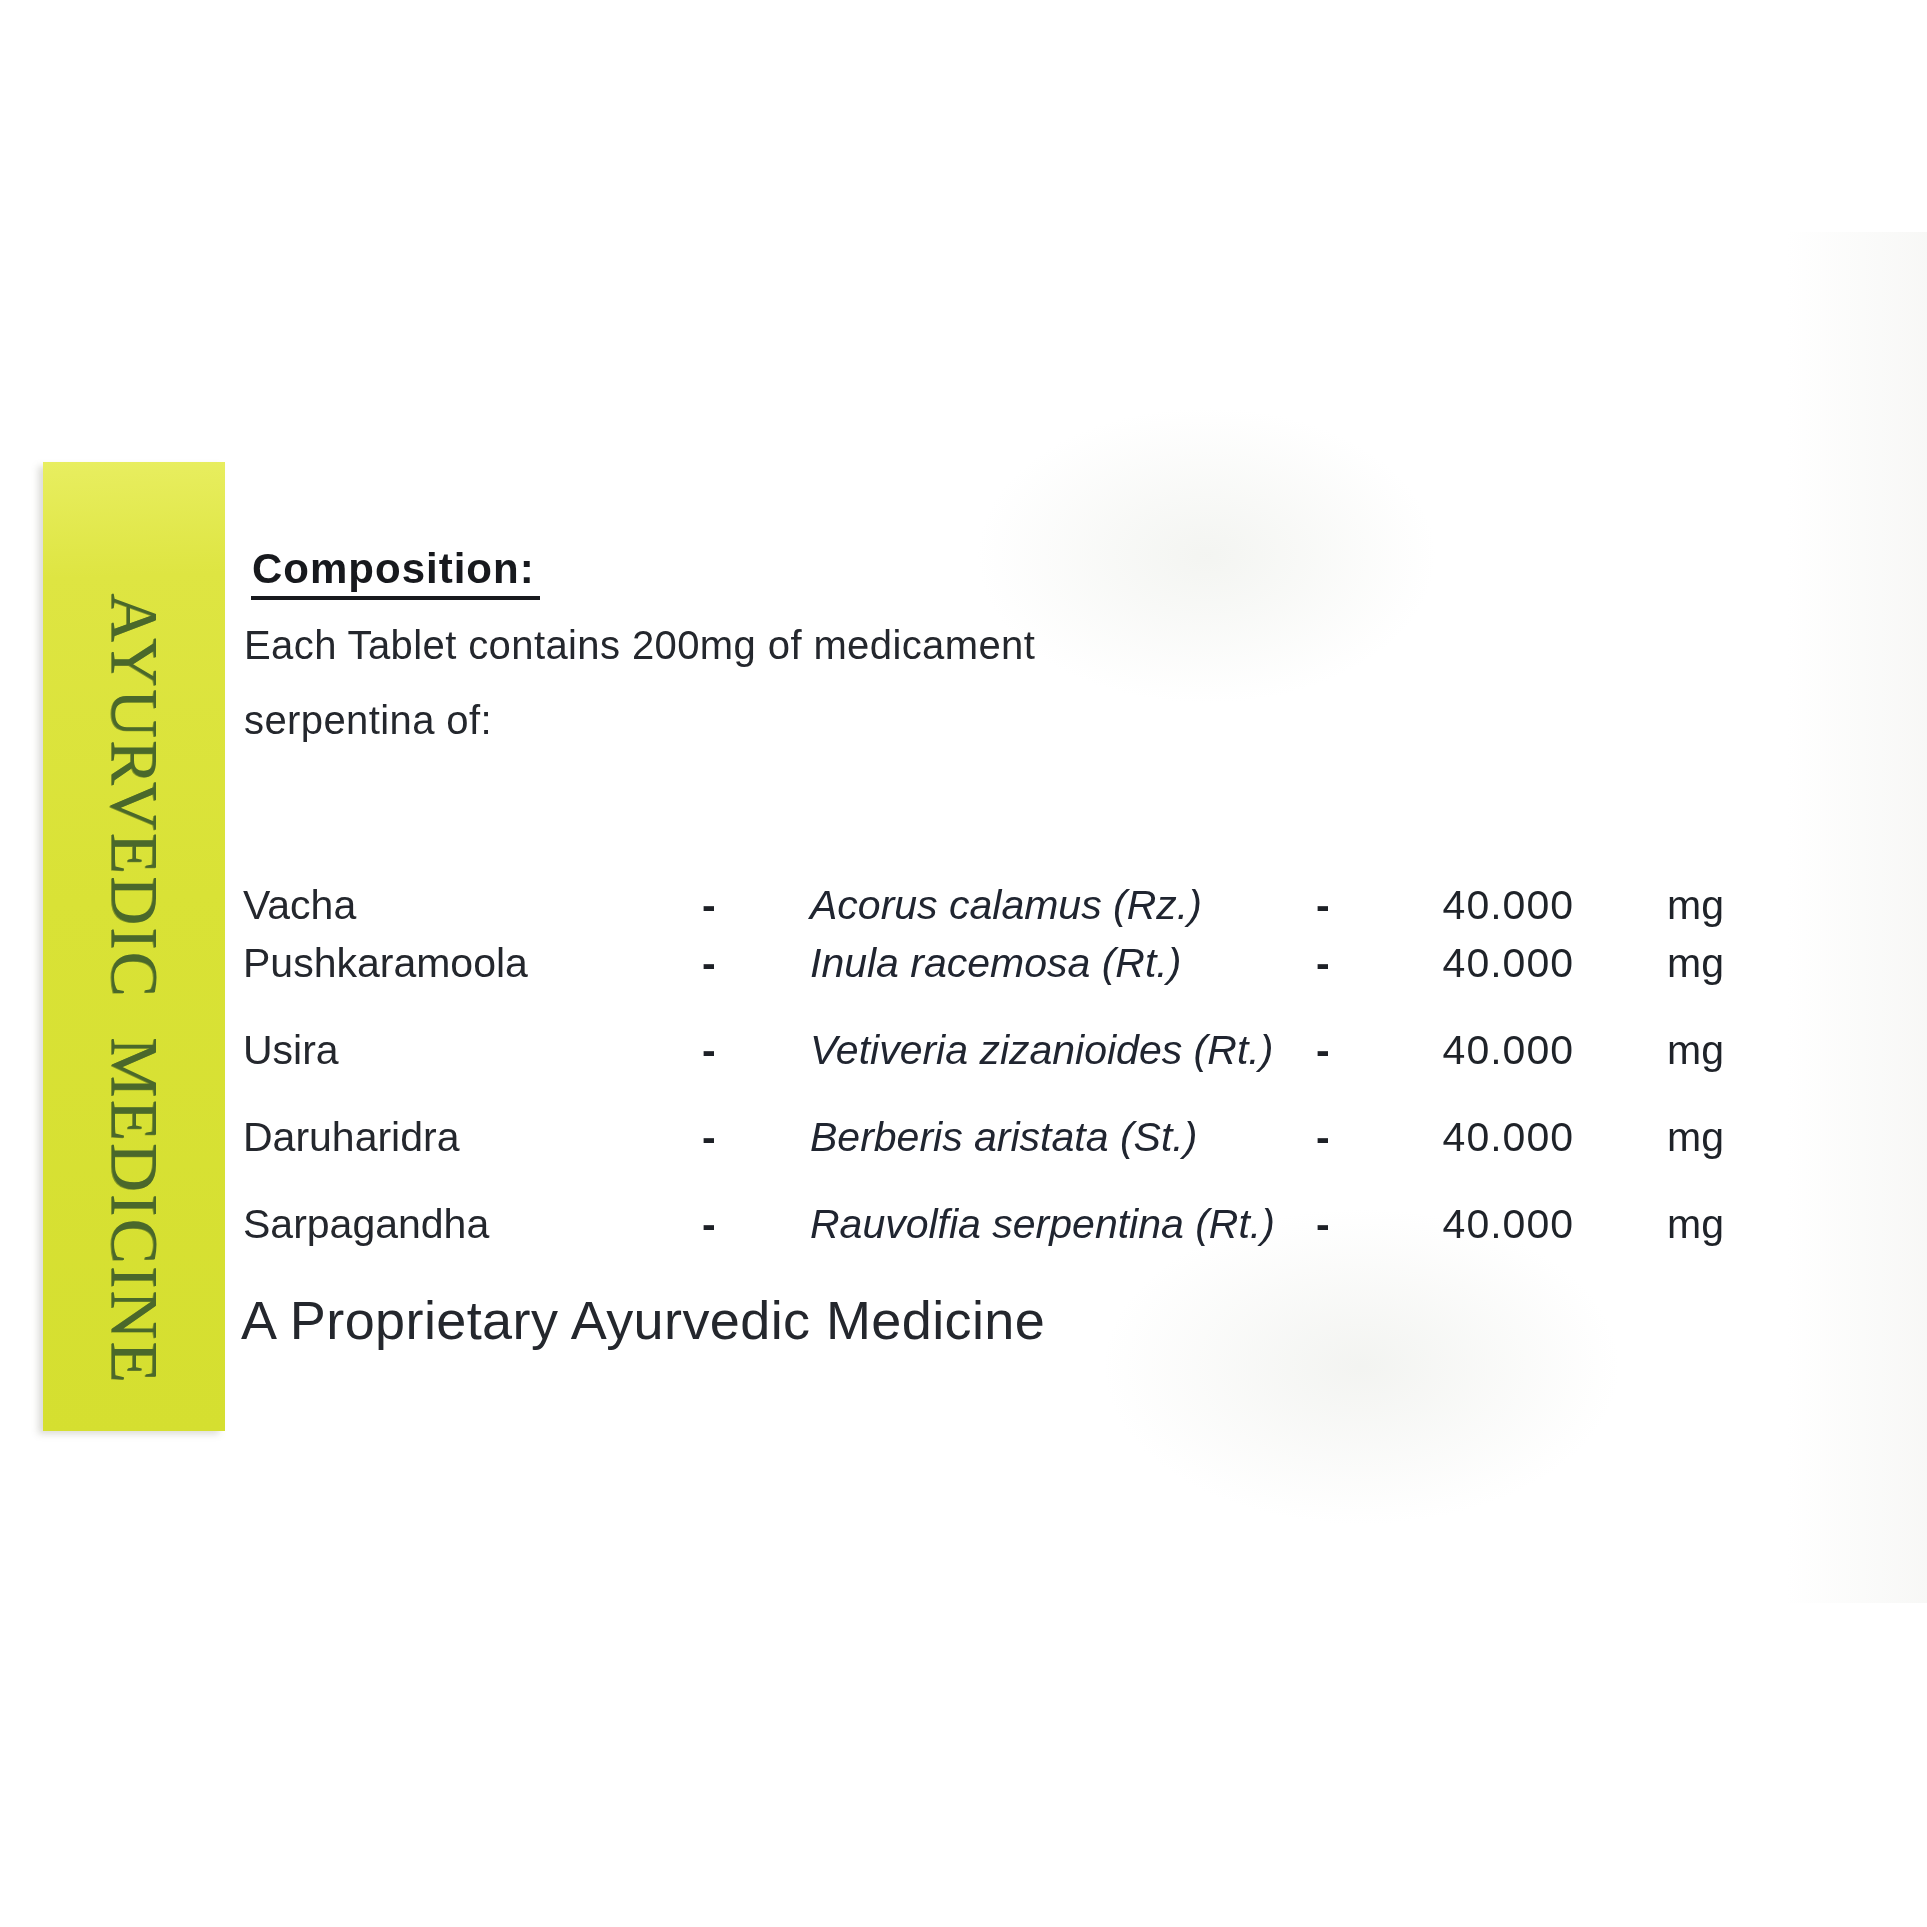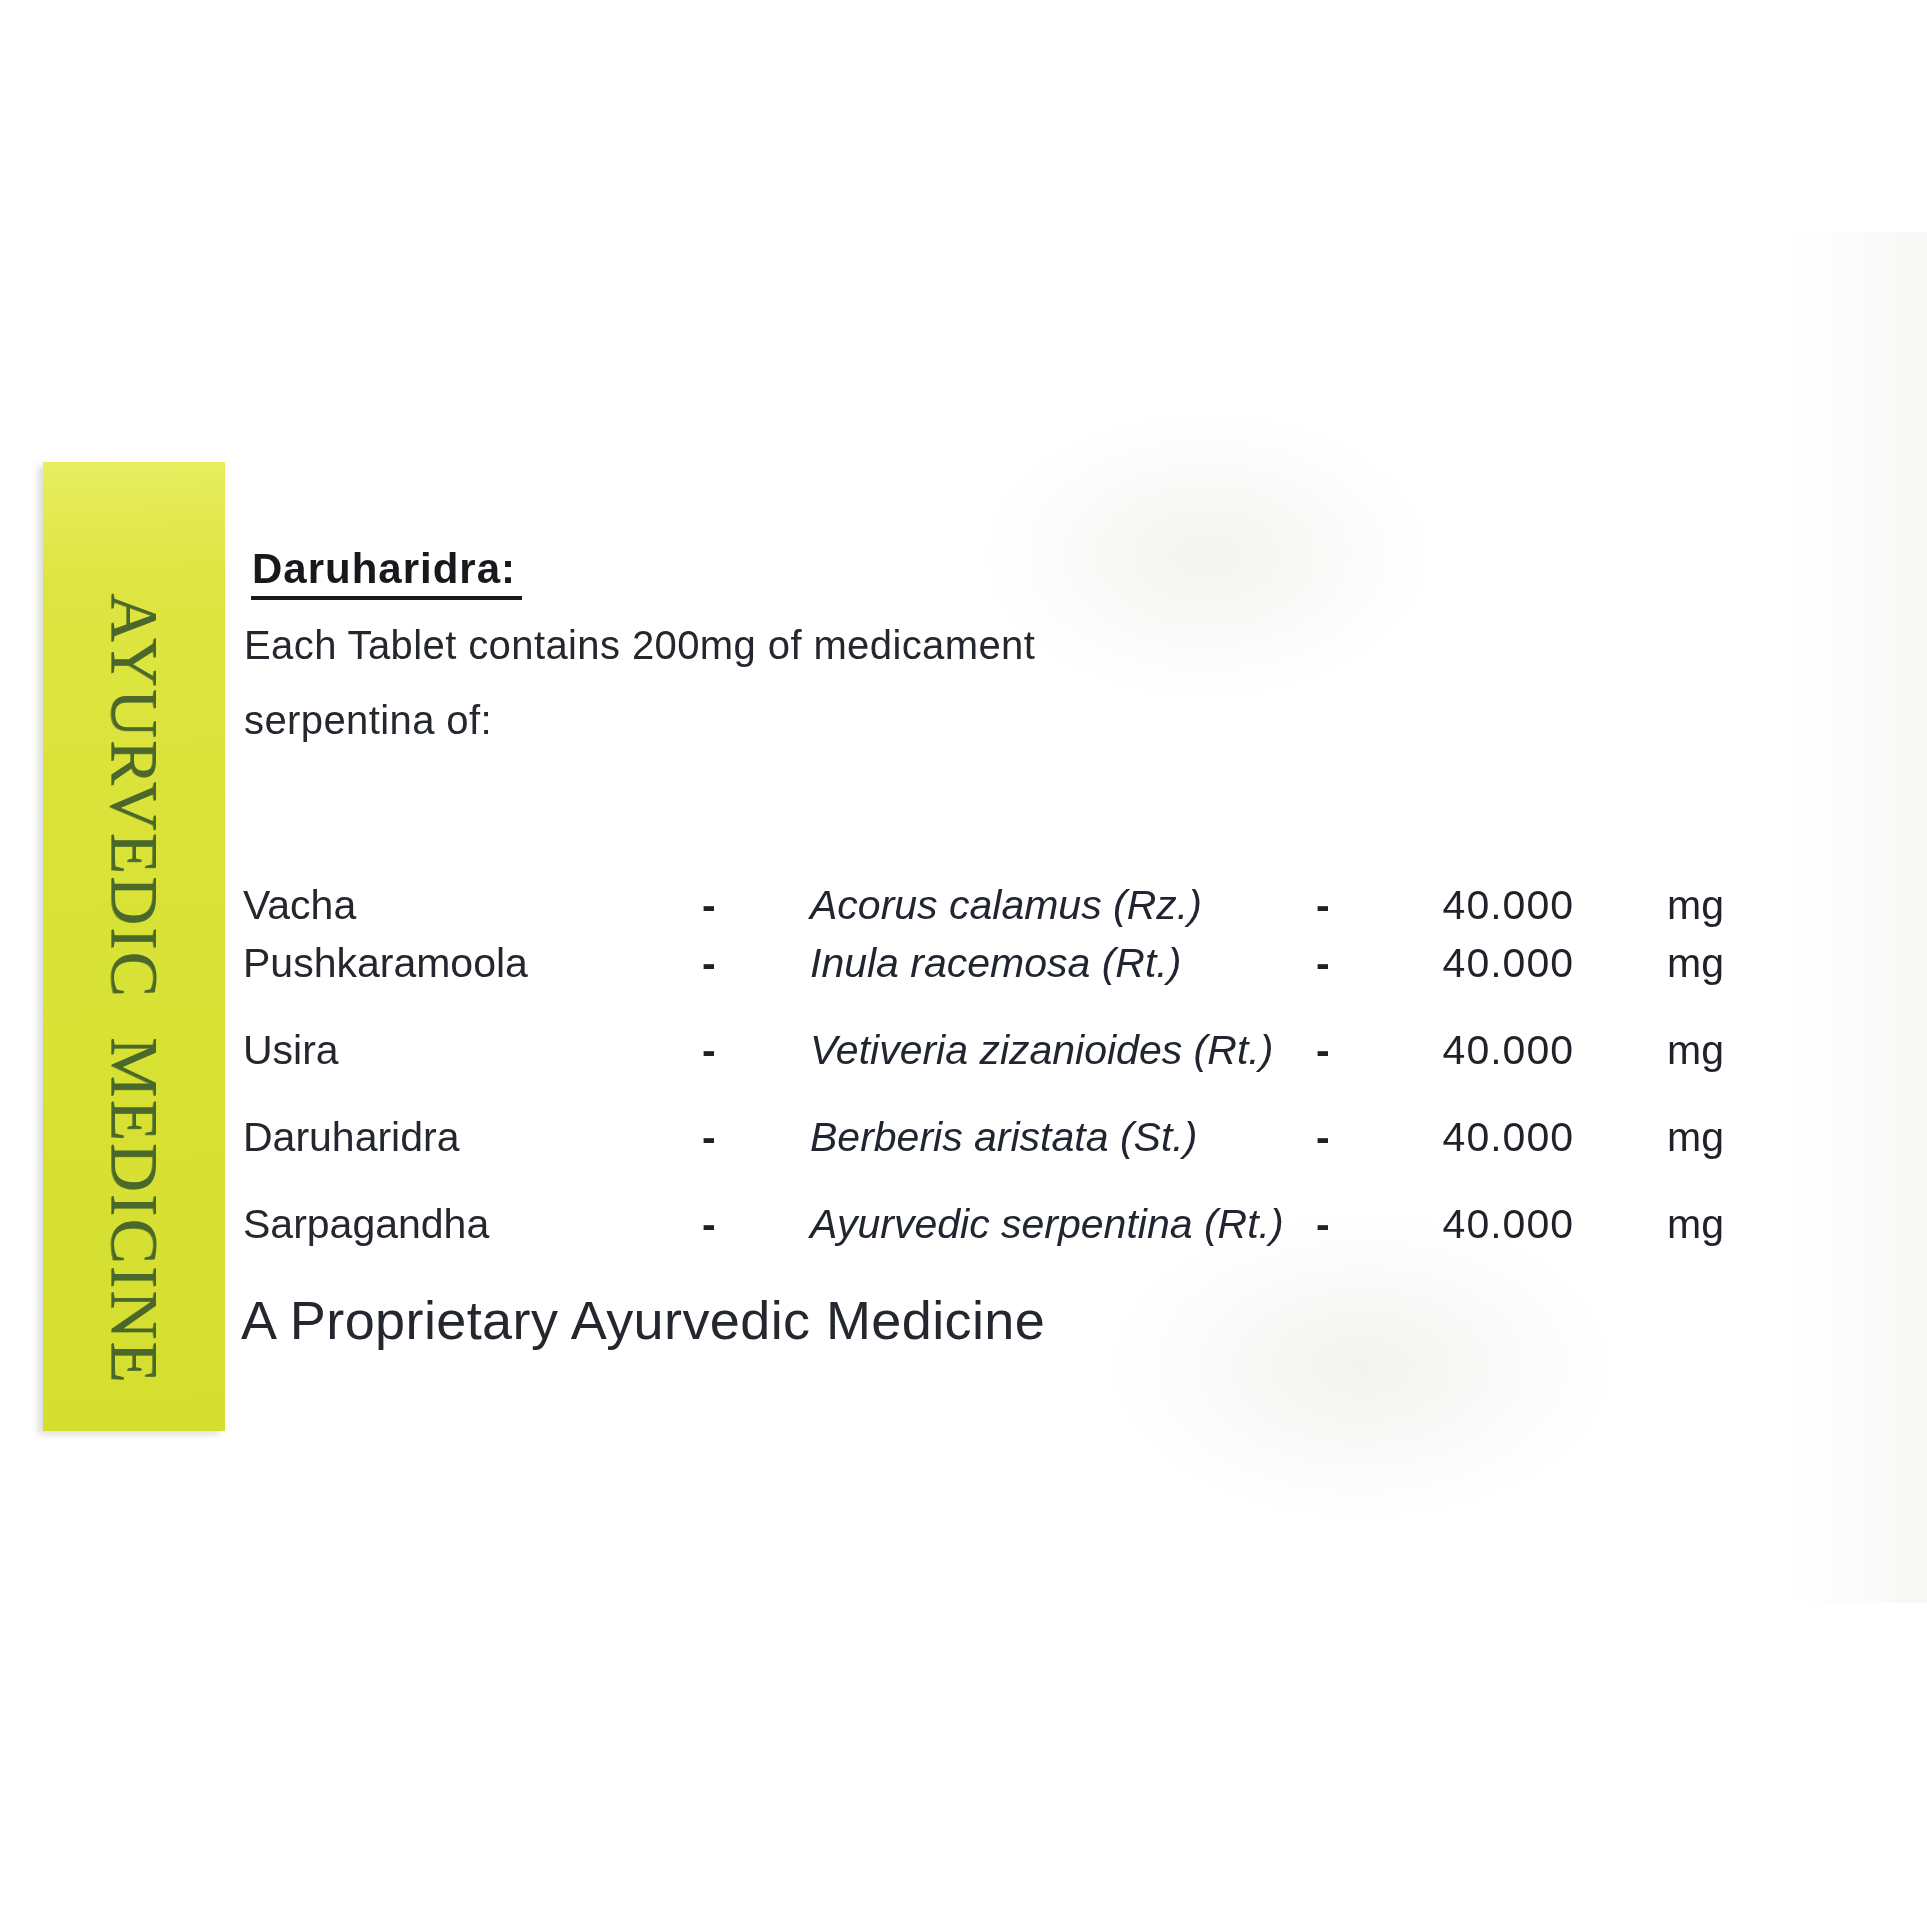--- a/index.html
+++ b/index.html
@@ -106,21 +106,21 @@
 <div id="page">
 
   <div class="artifact" id="art1"></div>
   <div class="artifact" id="art2"></div>
   <div class="artifact" id="art3"></div>
 
   <div class="band">
     <span class="band-text">AYURVEDIC MEDICINE</span>
   </div>
 
-  <div class="title">Daruharidra:</div>
+  <div class="title">Composition:</div>
 
   <div class="bodyline" id="line1">Each Tablet contains 200mg of medicament</div>
   <div class="bodyline" id="line2">serpentina of:</div>
 
   <div class="row" id="row0">
     <span class="cell c-name">Vacha</span>
     <span class="cell c-sep1">-</span>
     <span class="cell c-latin">Acorus calamus (Rz.)</span>
     <span class="cell c-sep2">-</span>
     <span class="cell c-amount">40.000</span>
@@ -150,21 +150,21 @@
     <span class="cell c-sep1">-</span>
     <span class="cell c-latin">Berberis aristata (St.)</span>
     <span class="cell c-sep2">-</span>
     <span class="cell c-amount">40.000</span>
     <span class="cell c-unit">mg</span>
   </div>
 
   <div class="row" id="row4">
     <span class="cell c-name">Sarpagandha</span>
     <span class="cell c-sep1">-</span>
-    <span class="cell c-latin">Ayurvedic serpentina (Rt.)</span>
+    <span class="cell c-latin">Rauvolfia serpentina (Rt.)</span>
     <span class="cell c-sep2">-</span>
     <span class="cell c-amount">40.000</span>
     <span class="cell c-unit">mg</span>
   </div>
 
   <div class="footer">A Proprietary Ayurvedic Medicine</div>
 
 </div>
 
 

